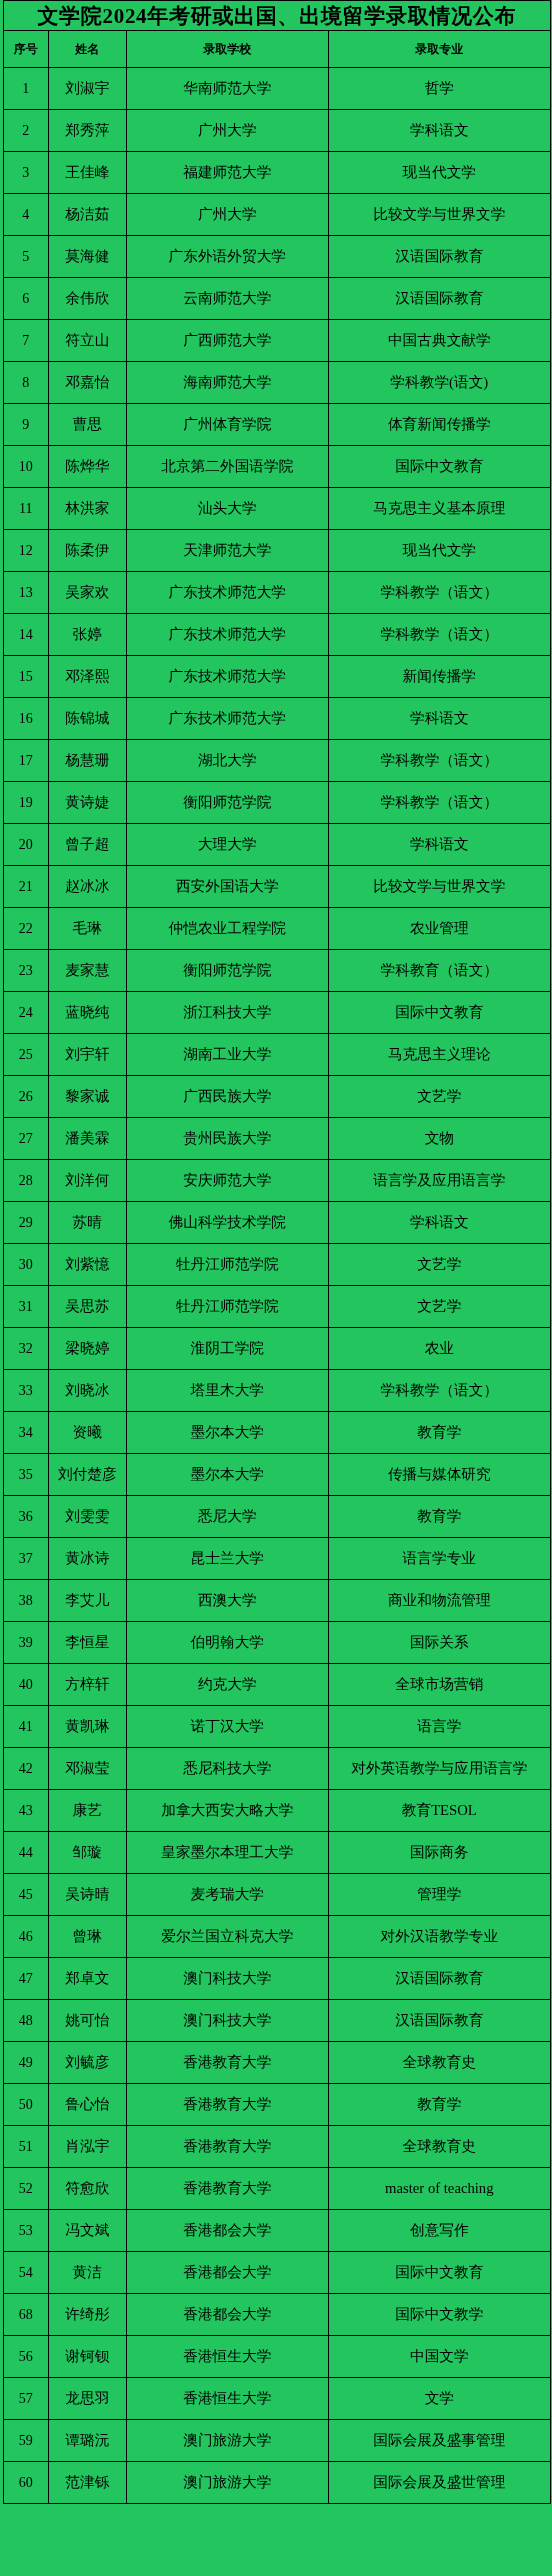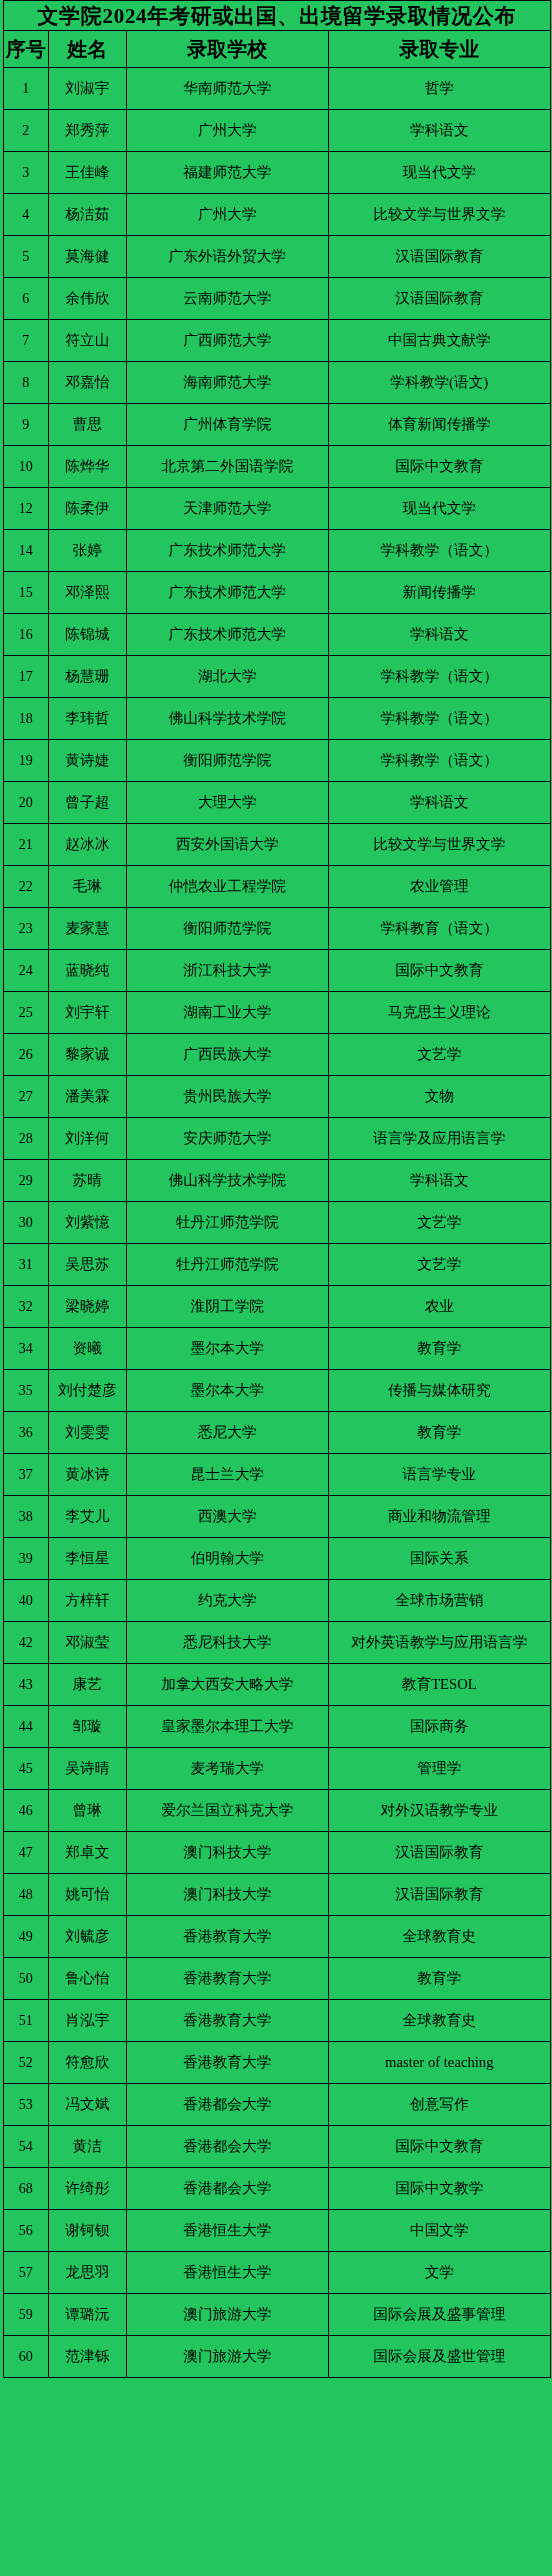--- a/index.html
+++ b/index.html
@@ -38,21 +38,21 @@
   tr.title-row th {
     height: 29px;
     font-size: 21px;
     font-weight: bold;
     letter-spacing: 0.7px;
     border: 1.4px solid #000000;
     border-bottom: 0.7px solid #000000;
   }
   tr.header-row th {
     height: 36px;
-    font-size: 20px;
+    font-size: 12px;
     font-weight: bold;
   }
   tr.data-row td {
     height: 41px;
     font-size: 14.7px;
     font-weight: normal;
   }
   tr.data-row td.no-cell {
     font-size: 14px;
     font-family: "Liberation Serif", "DejaVu Serif", serif;
@@ -136,26 +136,38 @@
     <td class="school-cell">广州体育学院</td>
     <td class="major-cell">体育新闻传播学</td>
   </tr>
         <tr class="data-row">
     <td class="no-cell">10</td>
     <td class="name-cell">陈烨华</td>
     <td class="school-cell">北京第二外国语学院</td>
     <td class="major-cell">国际中文教育</td>
   </tr>
         <tr class="data-row">
+    <td class="no-cell">11</td>
+    <td class="name-cell">林洪家</td>
+    <td class="school-cell">汕头大学</td>
+    <td class="major-cell">马克思主义基本原理</td>
+  </tr>
+        <tr class="data-row">
     <td class="no-cell">12</td>
     <td class="name-cell">陈柔伊</td>
     <td class="school-cell">天津师范大学</td>
     <td class="major-cell">现当代文学</td>
   </tr>
         <tr class="data-row">
+    <td class="no-cell">13</td>
+    <td class="name-cell">吴家欢</td>
+    <td class="school-cell">广东技术师范大学</td>
+    <td class="major-cell">学科教学（语文）</td>
+  </tr>
+        <tr class="data-row">
     <td class="no-cell">14</td>
     <td class="name-cell">张婷</td>
     <td class="school-cell">广东技术师范大学</td>
     <td class="major-cell">学科教学（语文）</td>
   </tr>
         <tr class="data-row">
     <td class="no-cell">15</td>
     <td class="name-cell">邓泽熙</td>
     <td class="school-cell">广东技术师范大学</td>
     <td class="major-cell">新闻传播学</td>
@@ -166,26 +178,20 @@
     <td class="school-cell">广东技术师范大学</td>
     <td class="major-cell">学科语文</td>
   </tr>
         <tr class="data-row">
     <td class="no-cell">17</td>
     <td class="name-cell">杨慧珊</td>
     <td class="school-cell">湖北大学</td>
     <td class="major-cell">学科教学（语文）</td>
   </tr>
         <tr class="data-row">
-    <td class="no-cell">18</td>
-    <td class="name-cell">李玮哲</td>
-    <td class="school-cell">佛山科学技术学院</td>
-    <td class="major-cell">学科教学（语文）</td>
-  </tr>
-        <tr class="data-row">
     <td class="no-cell">19</td>
     <td class="name-cell">黄诗婕</td>
     <td class="school-cell">衡阳师范学院</td>
     <td class="major-cell">学科教学（语文）</td>
   </tr>
         <tr class="data-row">
     <td class="no-cell">20</td>
     <td class="name-cell">曾子超</td>
     <td class="school-cell">大理大学</td>
     <td class="major-cell">学科语文</td>
@@ -256,20 +262,26 @@
     <td class="school-cell">牡丹江师范学院</td>
     <td class="major-cell">文艺学</td>
   </tr>
         <tr class="data-row">
     <td class="no-cell">32</td>
     <td class="name-cell">梁晓婷</td>
     <td class="school-cell">淮阴工学院</td>
     <td class="major-cell">农业</td>
   </tr>
         <tr class="data-row">
+    <td class="no-cell">33</td>
+    <td class="name-cell">刘晓冰</td>
+    <td class="school-cell">塔里木大学</td>
+    <td class="major-cell">学科教学（语文）</td>
+  </tr>
+        <tr class="data-row">
     <td class="no-cell">34</td>
     <td class="name-cell">资曦</td>
     <td class="school-cell">墨尔本大学</td>
     <td class="major-cell">教育学</td>
   </tr>
         <tr class="data-row">
     <td class="no-cell">35</td>
     <td class="name-cell">刘付楚彦</td>
     <td class="school-cell">墨尔本大学</td>
     <td class="major-cell">传播与媒体研究</td>
@@ -296,20 +308,26 @@
     <td class="no-cell">39</td>
     <td class="name-cell">李恒星</td>
     <td class="school-cell">伯明翰大学</td>
     <td class="major-cell">国际关系</td>
   </tr>
         <tr class="data-row">
     <td class="no-cell">40</td>
     <td class="name-cell">方梓轩</td>
     <td class="school-cell">约克大学</td>
     <td class="major-cell">全球市场营销</td>
+  </tr>
+        <tr class="data-row">
+    <td class="no-cell">41</td>
+    <td class="name-cell">黄凯琳</td>
+    <td class="school-cell">诺丁汉大学</td>
+    <td class="major-cell">语言学</td>
   </tr>
         <tr class="data-row">
     <td class="no-cell">42</td>
     <td class="name-cell">邓淑莹</td>
     <td class="school-cell">悉尼科技大学</td>
     <td class="major-cell">对外英语教学与应用语言学</td>
   </tr>
         <tr class="data-row">
     <td class="no-cell">43</td>
     <td class="name-cell">康艺</td>

